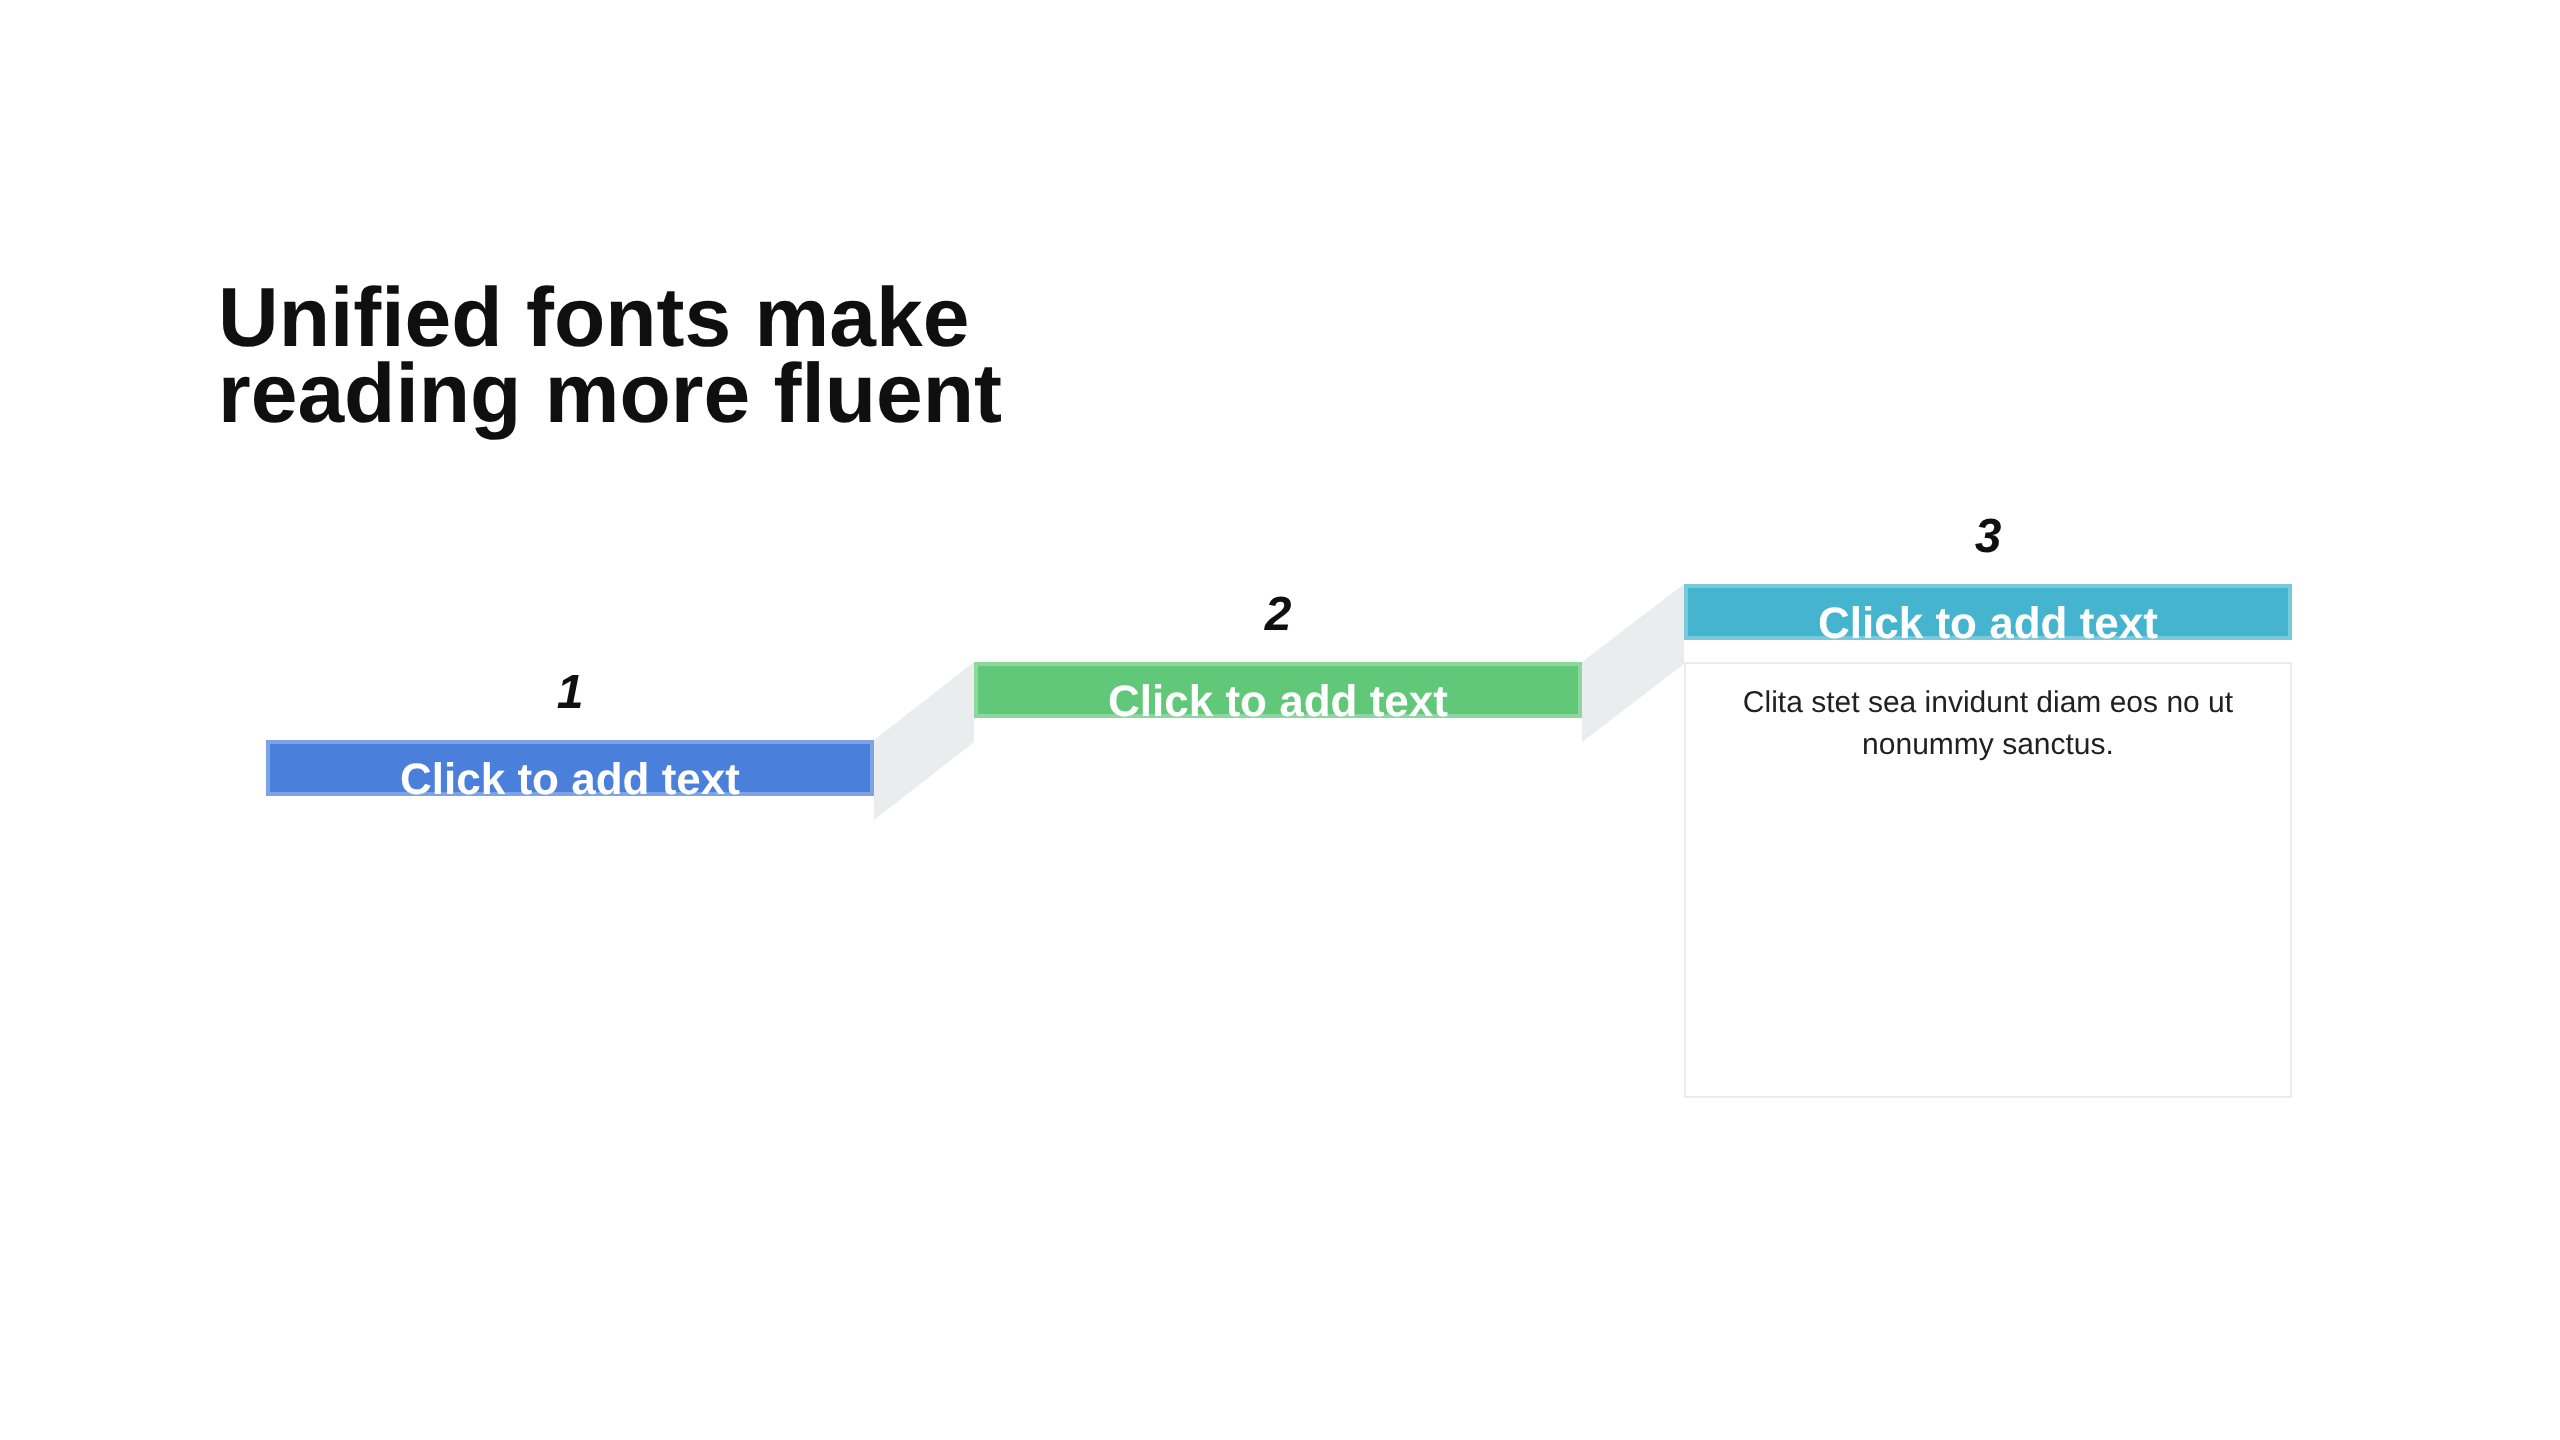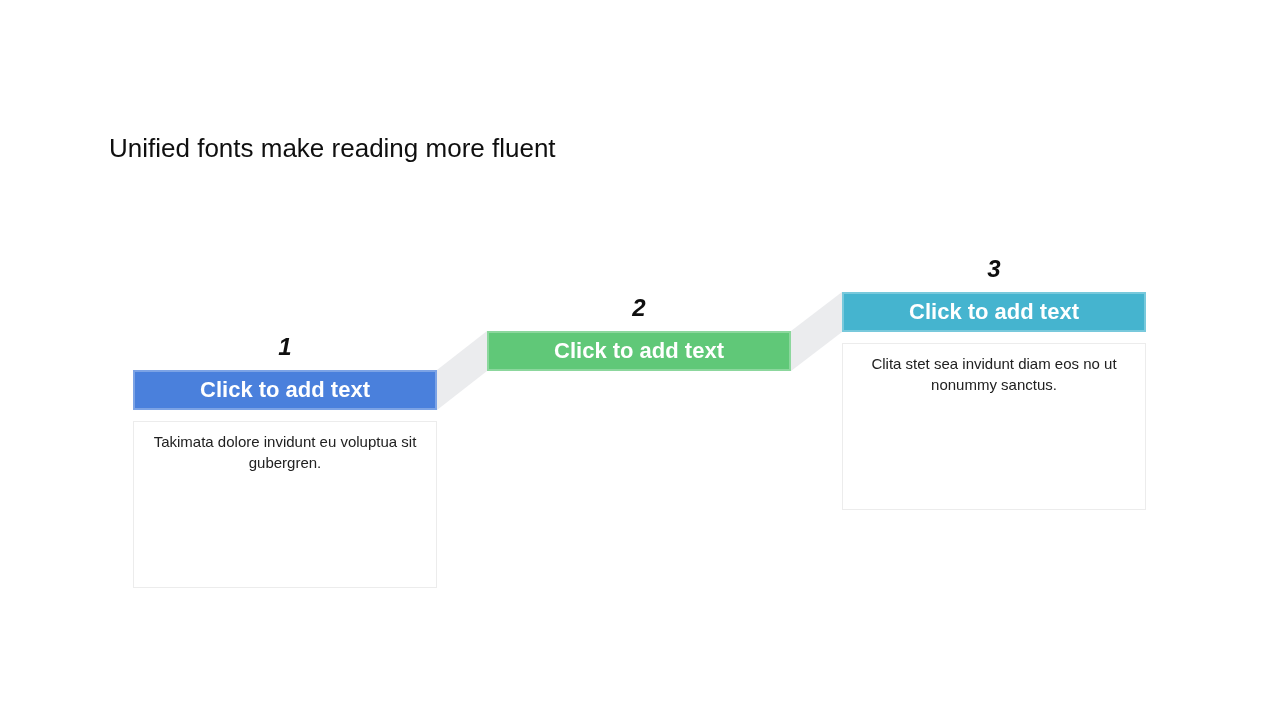--- a/index.html
+++ b/index.html
@@ -16,23 +16,23 @@
   }
   .slide {
     position: absolute;
     inset: 0;
   }
   .slide-title {
     position: absolute;
     left: 109px;
     top: 112px;
     width: 500px;
-    font-size: 26px;
+    font-size: 42px;
     line-height: 38px;
-    font-weight: normal;
+    font-weight: bold;
     color: #0f0f0f;
     letter-spacing: 0;
   }
   .ribbon-svg {
     position: absolute;
     left: 0;
     top: 0;
   }
   .step-column {
     position: absolute;
@@ -45,33 +45,33 @@
     height: 26px;
     line-height: 26px;
     margin-bottom: 10px;
     text-align: center;
     font-size: 24px;
     font-weight: bold;
     font-style: italic;
     color: #0f0f0f;
   }
   .step-header {
-    height: 40px;
+    height: 28px;
     line-height: 40px;
     text-align: center;
     font-size: 22px;
     font-weight: bold;
     color: #ffffff;
     box-shadow: inset 0 0 0 2px rgba(255,255,255,0.28);
     cursor: pointer;
     margin-bottom: 11px;
     box-sizing: border-box;
   }
   .step-body {
-    height: 167px;
+    height: 218px;
     border: 1px solid #ececec;
     background: #ffffff;
     box-sizing: border-box;
     padding: 9px 9px 0 9px;
     text-align: center;
     font-size: 15px;
     line-height: 21px;
     color: #212121;
     cursor: text;
   }
@@ -84,21 +84,20 @@
   <h1 class="slide-title">Unified fonts make reading more fluent</h1>
 
   <svg class="ribbon-svg" width="1280" height="720" viewBox="0 0 1280 720">
     <polygon points="437,370 487,331 487,371 437,410" fill="#ebecee"></polygon>
     <polygon points="791,331 842,292 842,332 791,371" fill="#ebecee"></polygon>
   </svg>
 
   <div class="step-column col-1">
     <div class="step-number">1</div>
     <div class="step-header" style="background-color: rgb(74, 128, 220);">Click to add text</div>
-    <div class="step-body">Takimata dolore invidunt eu voluptua sit gubergren.</div>
   </div>
 
   <div class="step-column col-2">
     <div class="step-number">2</div>
     <div class="step-header" style="background-color: rgb(96, 200, 120);">Click to add text</div>
   </div>
 
   <div class="step-column col-3">
     <div class="step-number">3</div>
     <div class="step-header" style="background-color: rgb(69, 180, 207);">Click to add text</div>

